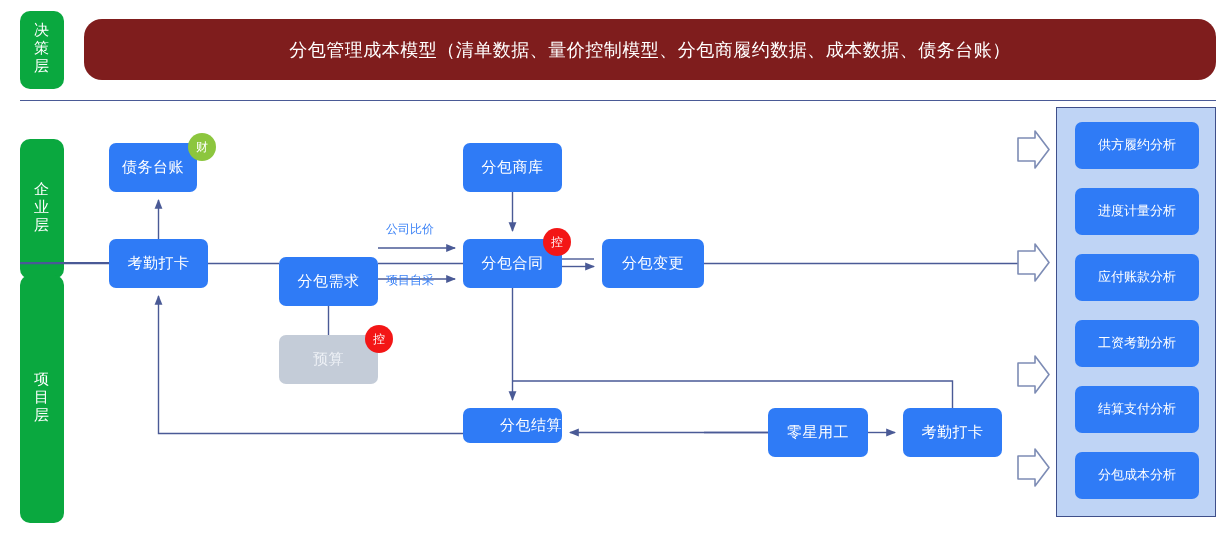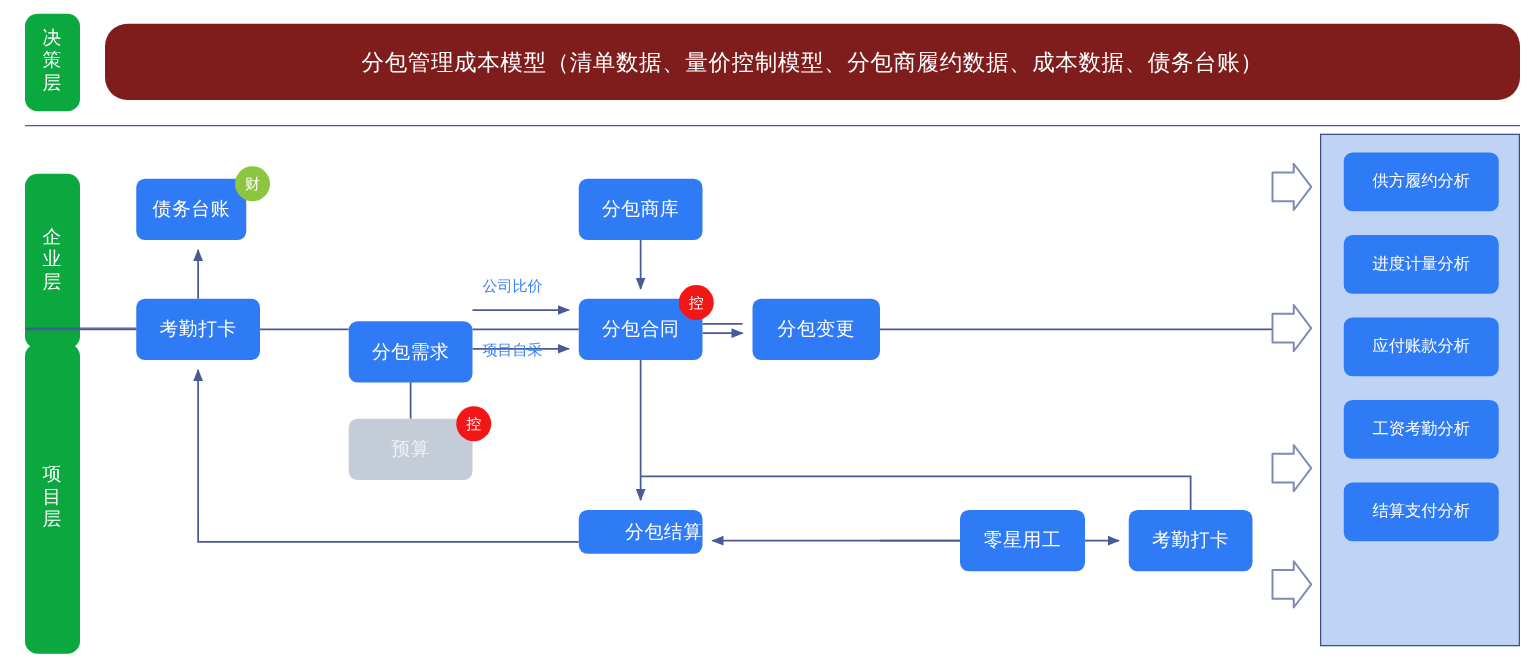--- a/index.html
+++ b/index.html
@@ -277,15 +277,18 @@
     </div>
     <div class="analysis-item" style="top:212px">
       <span>工资考勤分析</span>
     </div>
     <div class="analysis-item" style="top:146px">
       <span>应付账款分析</span>
     </div>
     <div class="analysis-item" style="top:278px">
       <span>结算支付分析</span>
     </div>
+    <div class="analysis-item" style="top:344px">
+      <span>分包成本分析</span>
+    </div>
   </div>
 
 </div>
 
 </body></html>

